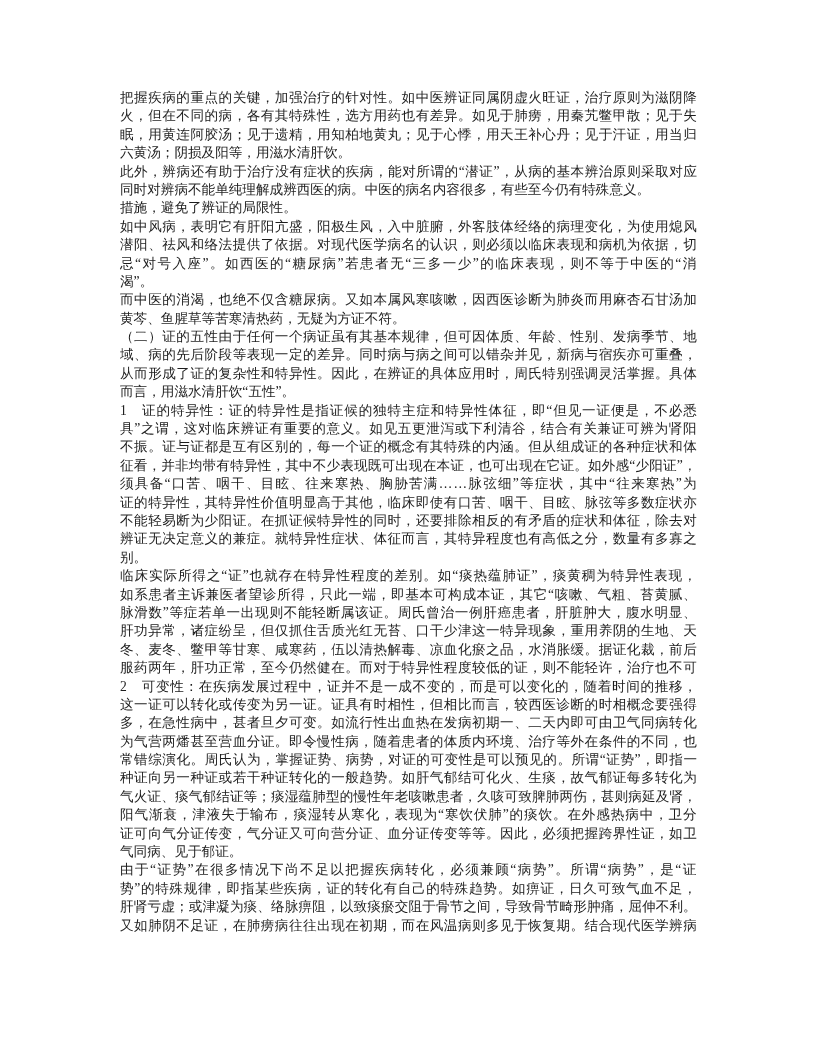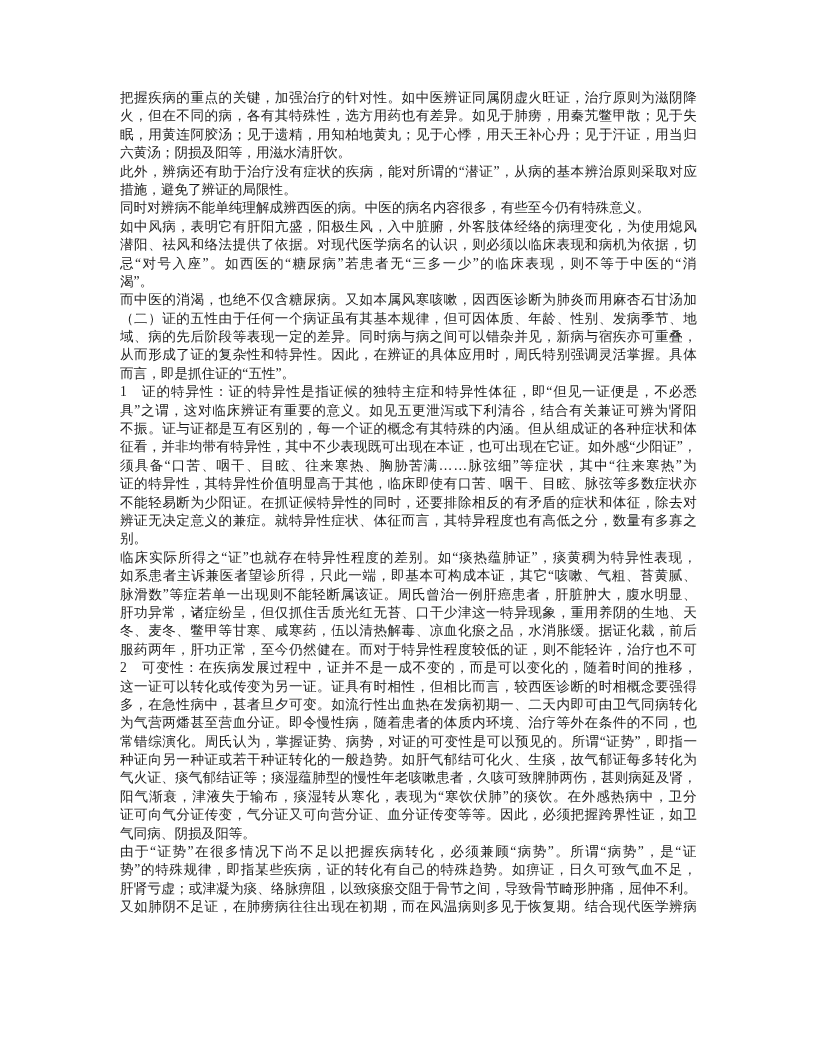--- a/index.html
+++ b/index.html
@@ -36,31 +36,32 @@
 </head>
 <body>
 
 <div class="page">
   <div class="doc" style="color: rgb(29, 29, 29);">
       <div class="line just"><span>把</span><span>握</span><span>疾</span><span>病</span><span>的</span><span>重</span><span>点</span><span>的</span><span>关</span><span>键</span><span>，</span><span>加</span><span>强</span><span>治</span><span>疗</span><span>的</span><span>针</span><span>对</span><span>性</span><span>。</span><span>如</span><span>中</span><span>医</span><span>辨</span><span>证</span><span>同</span><span>属</span><span>阴</span><span>虚</span><span>火</span><span>旺</span><span>证</span><span>，</span><span>治</span><span>疗</span><span>原</span><span>则</span><span>为</span><span>滋</span><span>阴</span><span>降</span></div>
       <div class="line just"><span>火</span><span>，</span><span>但</span><span>在</span><span>不</span><span>同</span><span>的</span><span>病</span><span>，</span><span>各</span><span>有</span><span>其</span><span>特</span><span>殊</span><span>性</span><span>，</span><span>选</span><span>方</span><span>用</span><span>药</span><span>也</span><span>有</span><span>差</span><span>异</span><span>。</span><span>如</span><span>见</span><span>于</span><span>肺</span><span>痨</span><span>，</span><span>用</span><span>秦</span><span>艽</span><span>鳖</span><span>甲</span><span>散</span><span>；</span><span>见</span><span>于</span><span>失</span></div>
       <div class="line just"><span>眠</span><span>，</span><span>用</span><span>黄</span><span>连</span><span>阿</span><span>胶</span><span>汤</span><span>；</span><span>见</span><span>于</span><span>遗</span><span>精</span><span>，</span><span>用</span><span>知</span><span>柏</span><span>地</span><span>黄</span><span>丸</span><span>；</span><span>见</span><span>于</span><span>心</span><span>悸</span><span>，</span><span>用</span><span>天</span><span>王</span><span>补</span><span>心</span><span>丹</span><span>；</span><span>见</span><span>于</span><span>汗</span><span>证</span><span>，</span><span>用</span><span>当</span><span>归</span></div>
       <div class="line">六黄汤；阴损及阳等，用滋水清肝饮。</div>
       <div class="line just"><span>此</span><span>外</span><span>，</span><span>辨</span><span>病</span><span>还</span><span>有</span><span>助</span><span>于</span><span>治</span><span>疗</span><span>没</span><span>有</span><span>症</span><span>状</span><span>的</span><span>疾</span><span>病</span><span>，</span><span>能</span><span>对</span><span>所</span><span>谓</span><span>的</span><span>“</span><span>潜</span><span>证</span><span>”</span><span>，</span><span>从</span><span>病</span><span>的</span><span>基</span><span>本</span><span>辨</span><span>治</span><span>原</span><span>则</span><span>采</span><span>取</span><span>对</span><span>应</span></div>
+      <div class="line">同时对辨病不能单纯理解成辨西医的病。中医的病名内容很多，有些至今仍有特殊意义。</div>
       <div class="line">措施，避免了辨证的局限性。</div>
-      <div class="line">同时对辨病不能单纯理解成辨西医的病。中医的病名内容很多，有些至今仍有特殊意义。</div>
       <div class="line just"><span>如</span><span>中</span><span>风</span><span>病</span><span>，</span><span>表</span><span>明</span><span>它</span><span>有</span><span>肝</span><span>阳</span><span>亢</span><span>盛</span><span>，</span><span>阳</span><span>极</span><span>生</span><span>风</span><span>，</span><span>入</span><span>中</span><span>脏</span><span>腑</span><span>，</span><span>外</span><span>客</span><span>肢</span><span>体</span><span>经</span><span>络</span><span>的</span><span>病</span><span>理</span><span>变</span><span>化</span><span>，</span><span>为</span><span>使</span><span>用</span><span>熄</span><span>风</span></div>
       <div class="line just"><span>潜</span><span>阳</span><span>、</span><span>祛</span><span>风</span><span>和</span><span>络</span><span>法</span><span>提</span><span>供</span><span>了</span><span>依</span><span>据</span><span>。</span><span>对</span><span>现</span><span>代</span><span>医</span><span>学</span><span>病</span><span>名</span><span>的</span><span>认</span><span>识</span><span>，</span><span>则</span><span>必</span><span>须</span><span>以</span><span>临</span><span>床</span><span>表</span><span>现</span><span>和</span><span>病</span><span>机</span><span>为</span><span>依</span><span>据</span><span>，</span><span>切</span></div>
       <div class="line just"><span>忌</span><span>“</span><span>对</span><span>号</span><span>入</span><span>座</span><span>”</span><span>。</span><span>如</span><span>西</span><span>医</span><span>的</span><span>“</span><span>糖</span><span>尿</span><span>病</span><span>”</span><span>若</span><span>患</span><span>者</span><span>无</span><span>“</span><span>三</span><span>多</span><span>一</span><span>少</span><span>”</span><span>的</span><span>临</span><span>床</span><span>表</span><span>现</span><span>，</span><span>则</span><span>不</span><span>等</span><span>于</span><span>中</span><span>医</span><span>的</span><span>“</span><span>消</span></div>
       <div class="line">渴”。</div>
       <div class="line just"><span>而</span><span>中</span><span>医</span><span>的</span><span>消</span><span>渴</span><span>，</span><span>也</span><span>绝</span><span>不</span><span>仅</span><span>含</span><span>糖</span><span>尿</span><span>病</span><span>。</span><span>又</span><span>如</span><span>本</span><span>属</span><span>风</span><span>寒</span><span>咳</span><span>嗽</span><span>，</span><span>因</span><span>西</span><span>医</span><span>诊</span><span>断</span><span>为</span><span>肺</span><span>炎</span><span>而</span><span>用</span><span>麻</span><span>杏</span><span>石</span><span>甘</span><span>汤</span><span>加</span></div>
+      <div class="line">黄芩、鱼腥草等苦寒清热药，无疑为方证不符。</div>
       <div class="line just"><span>（</span><span>二</span><span>）</span><span>证</span><span>的</span><span>五</span><span>性</span><span>由</span><span>于</span><span>任</span><span>何</span><span>一</span><span>个</span><span>病</span><span>证</span><span>虽</span><span>有</span><span>其</span><span>基</span><span>本</span><span>规</span><span>律</span><span>，</span><span>但</span><span>可</span><span>因</span><span>体</span><span>质</span><span>、</span><span>年</span><span>龄</span><span>、</span><span>性</span><span>别</span><span>、</span><span>发</span><span>病</span><span>季</span><span>节</span><span>、</span><span>地</span></div>
       <div class="line just"><span>域</span><span>、</span><span>病</span><span>的</span><span>先</span><span>后</span><span>阶</span><span>段</span><span>等</span><span>表</span><span>现</span><span>一</span><span>定</span><span>的</span><span>差</span><span>异</span><span>。</span><span>同</span><span>时</span><span>病</span><span>与</span><span>病</span><span>之</span><span>间</span><span>可</span><span>以</span><span>错</span><span>杂</span><span>并</span><span>见</span><span>，</span><span>新</span><span>病</span><span>与</span><span>宿</span><span>疾</span><span>亦</span><span>可</span><span>重</span><span>叠</span><span>，</span></div>
       <div class="line just"><span>从</span><span>而</span><span>形</span><span>成</span><span>了</span><span>证</span><span>的</span><span>复</span><span>杂</span><span>性</span><span>和</span><span>特</span><span>异</span><span>性</span><span>。</span><span>因</span><span>此</span><span>，</span><span>在</span><span>辨</span><span>证</span><span>的</span><span>具</span><span>体</span><span>应</span><span>用</span><span>时</span><span>，</span><span>周</span><span>氏</span><span>特</span><span>别</span><span>强</span><span>调</span><span>灵</span><span>活</span><span>掌</span><span>握</span><span>。</span><span>具</span><span>体</span></div>
-      <div class="line">而言，即是抓住证的“五性”。</div>
+      <div class="line">而言，用滋水清肝饮“五性”。</div>
       <div class="line just"><span>1</span><span>　</span><span>证</span><span>的</span><span>特</span><span>异</span><span>性</span><span>：</span><span>证</span><span>的</span><span>特</span><span>异</span><span>性</span><span>是</span><span>指</span><span>证</span><span>候</span><span>的</span><span>独</span><span>特</span><span>主</span><span>症</span><span>和</span><span>特</span><span>异</span><span>性</span><span>体</span><span>征</span><span>，</span><span>即</span><span>“</span><span>但</span><span>见</span><span>一</span><span>证</span><span>便</span><span>是</span><span>，</span><span>不</span><span>必</span><span>悉</span></div>
       <div class="line just"><span>具</span><span>”</span><span>之</span><span>谓</span><span>，</span><span>这</span><span>对</span><span>临</span><span>床</span><span>辨</span><span>证</span><span>有</span><span>重</span><span>要</span><span>的</span><span>意</span><span>义</span><span>。</span><span>如</span><span>见</span><span>五</span><span>更</span><span>泄</span><span>泻</span><span>或</span><span>下</span><span>利</span><span>清</span><span>谷</span><span>，</span><span>结</span><span>合</span><span>有</span><span>关</span><span>兼</span><span>证</span><span>可</span><span>辨</span><span>为</span><span>肾</span><span>阳</span></div>
       <div class="line just"><span>不</span><span>振</span><span>。</span><span>证</span><span>与</span><span>证</span><span>都</span><span>是</span><span>互</span><span>有</span><span>区</span><span>别</span><span>的</span><span>，</span><span>每</span><span>一</span><span>个</span><span>证</span><span>的</span><span>概</span><span>念</span><span>有</span><span>其</span><span>特</span><span>殊</span><span>的</span><span>内</span><span>涵</span><span>。</span><span>但</span><span>从</span><span>组</span><span>成</span><span>证</span><span>的</span><span>各</span><span>种</span><span>症</span><span>状</span><span>和</span><span>体</span></div>
       <div class="line just"><span>征</span><span>看</span><span>，</span><span>并</span><span>非</span><span>均</span><span>带</span><span>有</span><span>特</span><span>异</span><span>性</span><span>，</span><span>其</span><span>中</span><span>不</span><span>少</span><span>表</span><span>现</span><span>既</span><span>可</span><span>出</span><span>现</span><span>在</span><span>本</span><span>证</span><span>，</span><span>也</span><span>可</span><span>出</span><span>现</span><span>在</span><span>它</span><span>证</span><span>。</span><span>如</span><span>外</span><span>感</span><span>“</span><span>少</span><span>阳</span><span>证</span><span>”</span><span>，</span></div>
       <div class="line just"><span>须</span><span>具</span><span>备</span><span>“</span><span>口</span><span>苦</span><span>、</span><span>咽</span><span>干</span><span>、</span><span>目</span><span>眩</span><span>、</span><span>往</span><span>来</span><span>寒</span><span>热</span><span>、</span><span>胸</span><span>胁</span><span>苦</span><span>满</span><span>…</span><span>…</span><span>脉</span><span>弦</span><span>细</span><span>”</span><span>等</span><span>症</span><span>状</span><span>，</span><span>其</span><span>中</span><span>“</span><span>往</span><span>来</span><span>寒</span><span>热</span><span>”</span><span>为</span></div>
       <div class="line just"><span>证</span><span>的</span><span>特</span><span>异</span><span>性</span><span>，</span><span>其</span><span>特</span><span>异</span><span>性</span><span>价</span><span>值</span><span>明</span><span>显</span><span>高</span><span>于</span><span>其</span><span>他</span><span>，</span><span>临</span><span>床</span><span>即</span><span>使</span><span>有</span><span>口</span><span>苦</span><span>、</span><span>咽</span><span>干</span><span>、</span><span>目</span><span>眩</span><span>、</span><span>脉</span><span>弦</span><span>等</span><span>多</span><span>数</span><span>症</span><span>状</span><span>亦</span></div>
       <div class="line just"><span>不</span><span>能</span><span>轻</span><span>易</span><span>断</span><span>为</span><span>少</span><span>阳</span><span>证</span><span>。</span><span>在</span><span>抓</span><span>证</span><span>候</span><span>特</span><span>异</span><span>性</span><span>的</span><span>同</span><span>时</span><span>，</span><span>还</span><span>要</span><span>排</span><span>除</span><span>相</span><span>反</span><span>的</span><span>有</span><span>矛</span><span>盾</span><span>的</span><span>症</span><span>状</span><span>和</span><span>体</span><span>征</span><span>，</span><span>除</span><span>去</span><span>对</span></div>
       <div class="line just"><span>辨</span><span>证</span><span>无</span><span>决</span><span>定</span><span>意</span><span>义</span><span>的</span><span>兼</span><span>症</span><span>。</span><span>就</span><span>特</span><span>异</span><span>性</span><span>症</span><span>状</span><span>、</span><span>体</span><span>征</span><span>而</span><span>言</span><span>，</span><span>其</span><span>特</span><span>异</span><span>程</span><span>度</span><span>也</span><span>有</span><span>高</span><span>低</span><span>之</span><span>分</span><span>，</span><span>数</span><span>量</span><span>有</span><span>多</span><span>寡</span><span>之</span></div>
       <div class="line">别。</div>
       <div class="line just"><span>临</span><span>床</span><span>实</span><span>际</span><span>所</span><span>得</span><span>之</span><span>“</span><span>证</span><span>”</span><span>也</span><span>就</span><span>存</span><span>在</span><span>特</span><span>异</span><span>性</span><span>程</span><span>度</span><span>的</span><span>差</span><span>别</span><span>。</span><span>如</span><span>“</span><span>痰</span><span>热</span><span>蕴</span><span>肺</span><span>证</span><span>”</span><span>，</span><span>痰</span><span>黄</span><span>稠</span><span>为</span><span>特</span><span>异</span><span>性</span><span>表</span><span>现</span><span>，</span></div>
@@ -71,19 +72,19 @@
       <div class="line just"><span>服</span><span>药</span><span>两</span><span>年</span><span>，</span><span>肝</span><span>功</span><span>正</span><span>常</span><span>，</span><span>至</span><span>今</span><span>仍</span><span>然</span><span>健</span><span>在</span><span>。</span><span>而</span><span>对</span><span>于</span><span>特</span><span>异</span><span>性</span><span>程</span><span>度</span><span>较</span><span>低</span><span>的</span><span>证</span><span>，</span><span>则</span><span>不</span><span>能</span><span>轻</span><span>许</span><span>，</span><span>治</span><span>疗</span><span>也</span><span>不</span><span>可</span></div>
       <div class="line just"><span>2</span><span>　</span><span>可</span><span>变</span><span>性</span><span>：</span><span>在</span><span>疾</span><span>病</span><span>发</span><span>展</span><span>过</span><span>程</span><span>中</span><span>，</span><span>证</span><span>并</span><span>不</span><span>是</span><span>一</span><span>成</span><span>不</span><span>变</span><span>的</span><span>，</span><span>而</span><span>是</span><span>可</span><span>以</span><span>变</span><span>化</span><span>的</span><span>，</span><span>随</span><span>着</span><span>时</span><span>间</span><span>的</span><span>推</span><span>移</span><span>，</span></div>
       <div class="line just"><span>这</span><span>一</span><span>证</span><span>可</span><span>以</span><span>转</span><span>化</span><span>或</span><span>传</span><span>变</span><span>为</span><span>另</span><span>一</span><span>证</span><span>。</span><span>证</span><span>具</span><span>有</span><span>时</span><span>相</span><span>性</span><span>，</span><span>但</span><span>相</span><span>比</span><span>而</span><span>言</span><span>，</span><span>较</span><span>西</span><span>医</span><span>诊</span><span>断</span><span>的</span><span>时</span><span>相</span><span>概</span><span>念</span><span>要</span><span>强</span><span>得</span></div>
       <div class="line just"><span>多</span><span>，</span><span>在</span><span>急</span><span>性</span><span>病</span><span>中</span><span>，</span><span>甚</span><span>者</span><span>旦</span><span>夕</span><span>可</span><span>变</span><span>。</span><span>如</span><span>流</span><span>行</span><span>性</span><span>出</span><span>血</span><span>热</span><span>在</span><span>发</span><span>病</span><span>初</span><span>期</span><span>一</span><span>、</span><span>二</span><span>天</span><span>内</span><span>即</span><span>可</span><span>由</span><span>卫</span><span>气</span><span>同</span><span>病</span><span>转</span><span>化</span></div>
       <div class="line just"><span>为</span><span>气</span><span>营</span><span>两</span><span>燔</span><span>甚</span><span>至</span><span>营</span><span>血</span><span>分</span><span>证</span><span>。</span><span>即</span><span>令</span><span>慢</span><span>性</span><span>病</span><span>，</span><span>随</span><span>着</span><span>患</span><span>者</span><span>的</span><span>体</span><span>质</span><span>内</span><span>环</span><span>境</span><span>、</span><span>治</span><span>疗</span><span>等</span><span>外</span><span>在</span><span>条</span><span>件</span><span>的</span><span>不</span><span>同</span><span>，</span><span>也</span></div>
       <div class="line just"><span>常</span><span>错</span><span>综</span><span>演</span><span>化</span><span>。</span><span>周</span><span>氏</span><span>认</span><span>为</span><span>，</span><span>掌</span><span>握</span><span>证</span><span>势</span><span>、</span><span>病</span><span>势</span><span>，</span><span>对</span><span>证</span><span>的</span><span>可</span><span>变</span><span>性</span><span>是</span><span>可</span><span>以</span><span>预</span><span>见</span><span>的</span><span>。</span><span>所</span><span>谓</span><span>“</span><span>证</span><span>势</span><span>”</span><span>，</span><span>即</span><span>指</span><span>一</span></div>
       <div class="line just"><span>种</span><span>证</span><span>向</span><span>另</span><span>一</span><span>种</span><span>证</span><span>或</span><span>若</span><span>干</span><span>种</span><span>证</span><span>转</span><span>化</span><span>的</span><span>一</span><span>般</span><span>趋</span><span>势</span><span>。</span><span>如</span><span>肝</span><span>气</span><span>郁</span><span>结</span><span>可</span><span>化</span><span>火</span><span>、</span><span>生</span><span>痰</span><span>，</span><span>故</span><span>气</span><span>郁</span><span>证</span><span>每</span><span>多</span><span>转</span><span>化</span><span>为</span></div>
       <div class="line just"><span>气</span><span>火</span><span>证</span><span>、</span><span>痰</span><span>气</span><span>郁</span><span>结</span><span>证</span><span>等</span><span>；</span><span>痰</span><span>湿</span><span>蕴</span><span>肺</span><span>型</span><span>的</span><span>慢</span><span>性</span><span>年</span><span>老</span><span>咳</span><span>嗽</span><span>患</span><span>者</span><span>，</span><span>久</span><span>咳</span><span>可</span><span>致</span><span>脾</span><span>肺</span><span>两</span><span>伤</span><span>，</span><span>甚</span><span>则</span><span>病</span><span>延</span><span>及</span><span>肾</span><span>，</span></div>
       <div class="line just"><span>阳</span><span>气</span><span>渐</span><span>衰</span><span>，</span><span>津</span><span>液</span><span>失</span><span>于</span><span>输</span><span>布</span><span>，</span><span>痰</span><span>湿</span><span>转</span><span>从</span><span>寒</span><span>化</span><span>，</span><span>表</span><span>现</span><span>为</span><span>“</span><span>寒</span><span>饮</span><span>伏</span><span>肺</span><span>”</span><span>的</span><span>痰</span><span>饮</span><span>。</span><span>在</span><span>外</span><span>感</span><span>热</span><span>病</span><span>中</span><span>，</span><span>卫</span><span>分</span></div>
       <div class="line just"><span>证</span><span>可</span><span>向</span><span>气</span><span>分</span><span>证</span><span>传</span><span>变</span><span>，</span><span>气</span><span>分</span><span>证</span><span>又</span><span>可</span><span>向</span><span>营</span><span>分</span><span>证</span><span>、</span><span>血</span><span>分</span><span>证</span><span>传</span><span>变</span><span>等</span><span>等</span><span>。</span><span>因</span><span>此</span><span>，</span><span>必</span><span>须</span><span>把</span><span>握</span><span>跨</span><span>界</span><span>性</span><span>证</span><span>，</span><span>如</span><span>卫</span></div>
-      <div class="line">气同病、阴损及阳等。</div>
+      <div class="line">气同病、见于郁证。</div>
       <div class="line just"><span>由</span><span>于</span><span>“</span><span>证</span><span>势</span><span>”</span><span>在</span><span>很</span><span>多</span><span>情</span><span>况</span><span>下</span><span>尚</span><span>不</span><span>足</span><span>以</span><span>把</span><span>握</span><span>疾</span><span>病</span><span>转</span><span>化</span><span>，</span><span>必</span><span>须</span><span>兼</span><span>顾</span><span>“</span><span>病</span><span>势</span><span>”</span><span>。</span><span>所</span><span>谓</span><span>“</span><span>病</span><span>势</span><span>”</span><span>，</span><span>是</span><span>“</span><span>证</span></div>
       <div class="line just"><span>势</span><span>”</span><span>的</span><span>特</span><span>殊</span><span>规</span><span>律</span><span>，</span><span>即</span><span>指</span><span>某</span><span>些</span><span>疾</span><span>病</span><span>，</span><span>证</span><span>的</span><span>转</span><span>化</span><span>有</span><span>自</span><span>己</span><span>的</span><span>特</span><span>殊</span><span>趋</span><span>势</span><span>。</span><span>如</span><span>痹</span><span>证</span><span>，</span><span>日</span><span>久</span><span>可</span><span>致</span><span>气</span><span>血</span><span>不</span><span>足</span><span>，</span></div>
       <div class="line just"><span>肝</span><span>肾</span><span>亏</span><span>虚</span><span>；</span><span>或</span><span>津</span><span>凝</span><span>为</span><span>痰</span><span>、</span><span>络</span><span>脉</span><span>痹</span><span>阻</span><span>，</span><span>以</span><span>致</span><span>痰</span><span>瘀</span><span>交</span><span>阻</span><span>于</span><span>骨</span><span>节</span><span>之</span><span>间</span><span>，</span><span>导</span><span>致</span><span>骨</span><span>节</span><span>畸</span><span>形</span><span>肿</span><span>痛</span><span>，</span><span>屈</span><span>伸</span><span>不</span><span>利</span><span>。</span></div>
       <div class="line just"><span>又</span><span>如</span><span>肺</span><span>阴</span><span>不</span><span>足</span><span>证</span><span>，</span><span>在</span><span>肺</span><span>痨</span><span>病</span><span>往</span><span>往</span><span>出</span><span>现</span><span>在</span><span>初</span><span>期</span><span>，</span><span>而</span><span>在</span><span>风</span><span>温</span><span>病</span><span>则</span><span>多</span><span>见</span><span>于</span><span>恢</span><span>复</span><span>期</span><span>。</span><span>结</span><span>合</span><span>现</span><span>代</span><span>医</span><span>学</span><span>辨</span><span>病</span></div>
     </div>
 </div>
 
 </body></html>

